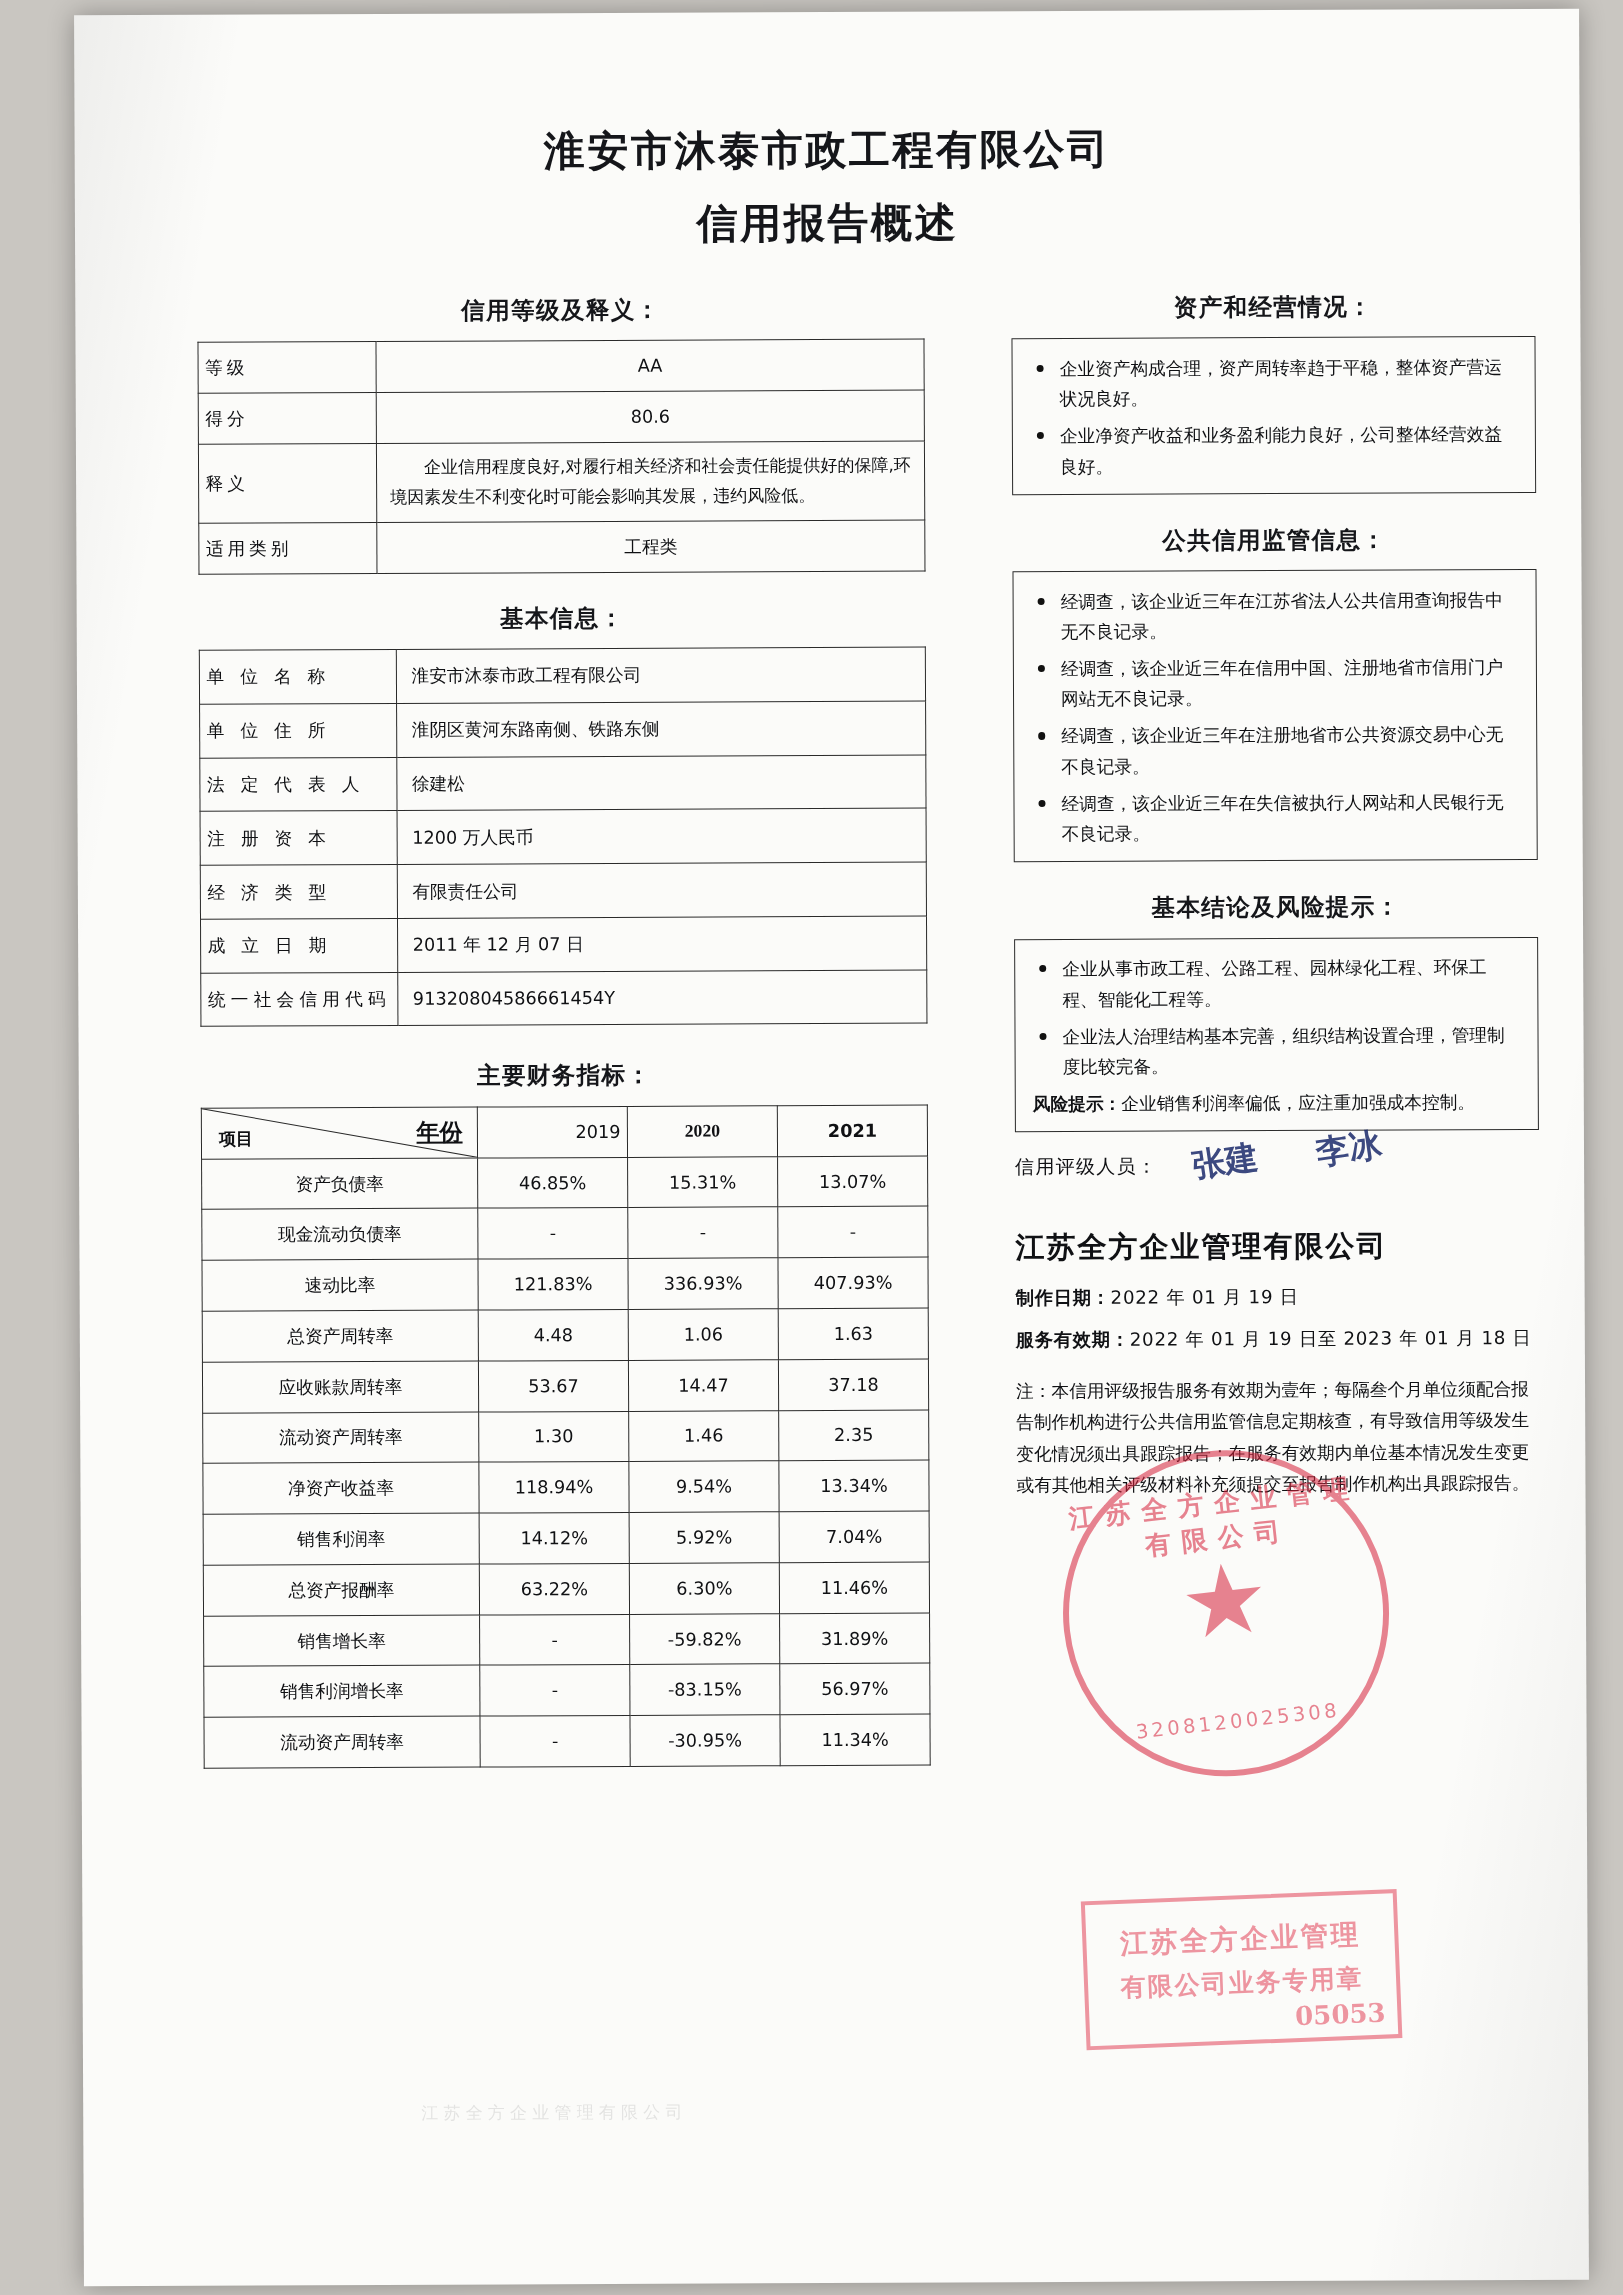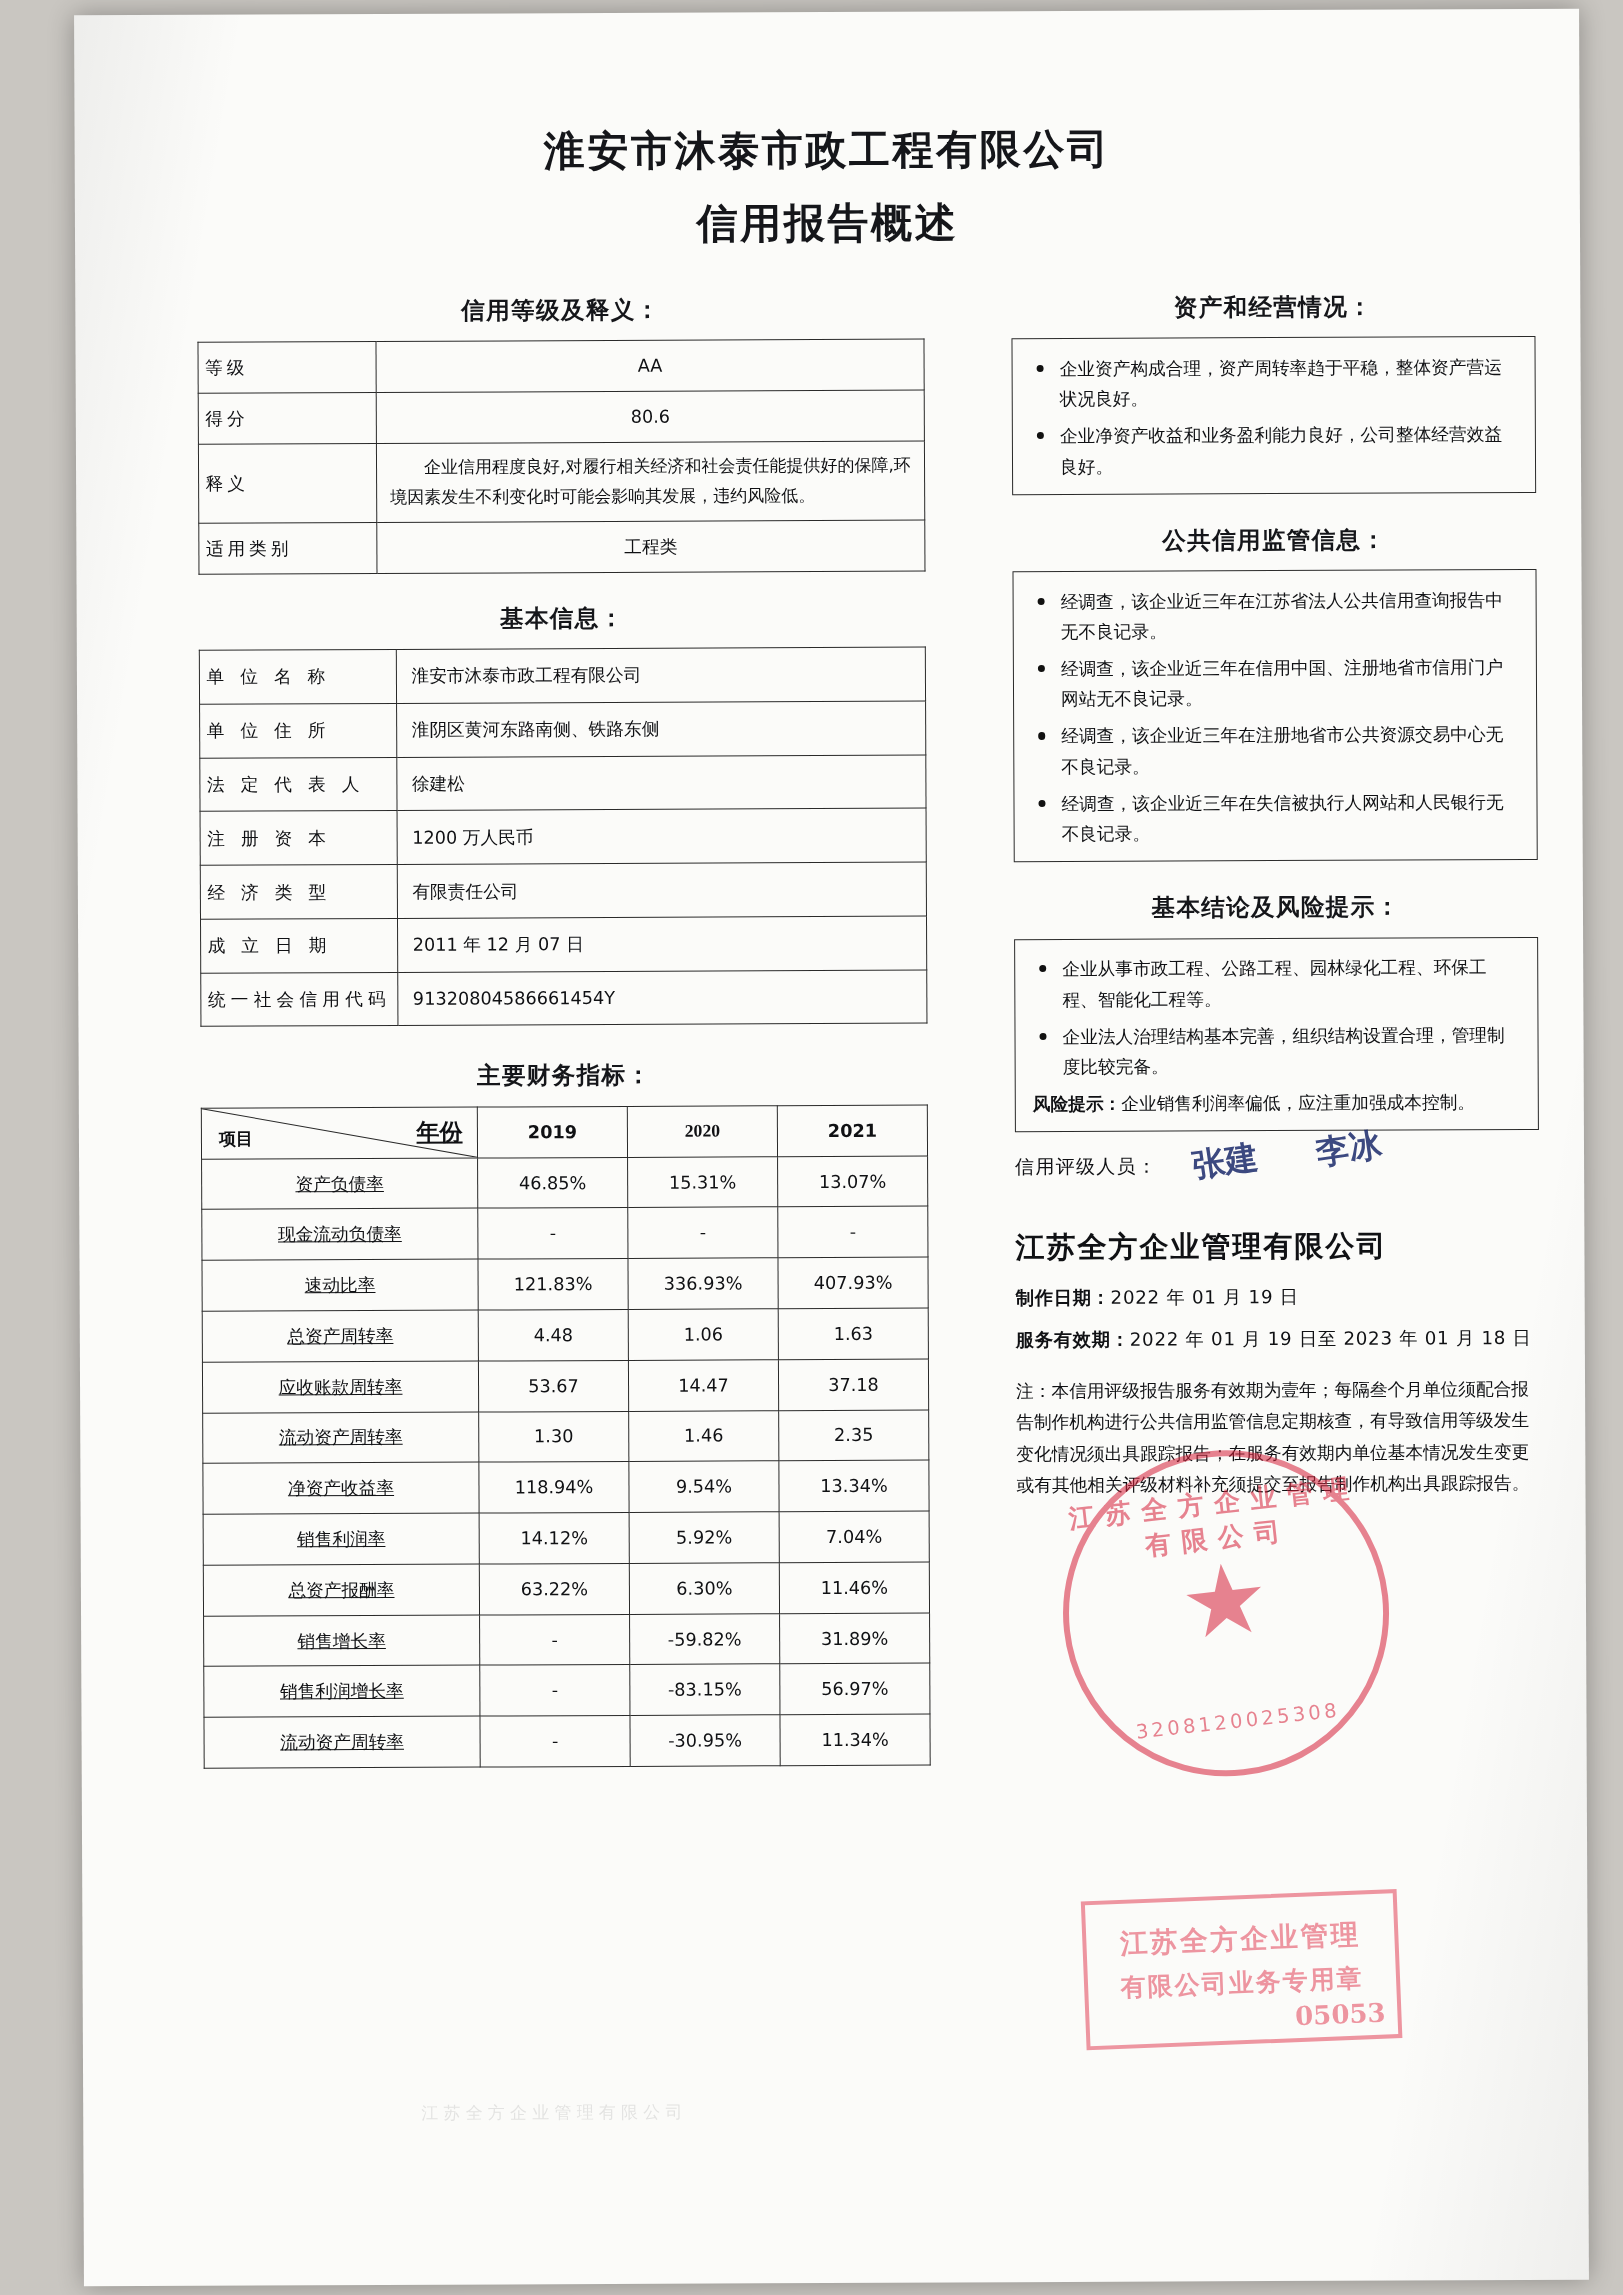--- a/index.html
+++ b/index.html
@@ -63,21 +63,21 @@
   #grade-table td{height:34px;}
   #grade-table .explain{line-height:1.75;padding:9.2px 13px;text-indent:2em;font-size:17px;}
 
   
   #basic-table td{height:37px;}
   #basic-table .lab{letter-spacing:5.2px;}
 
   
   #fin-table{margin-top:6.5px;}
   #fin-table td{height:34px;text-align:center;font-size:17.7px;}
-  #fin-table td.item{width:262px;text-decoration:underline;}
+  #fin-table td.item{width:262px;}
   .corner{
     position:relative;height:79px;width:262px;padding:0!important;
   }
   .corner .diag{
     position:absolute;left:0;top:0;width:100%;height:100%;
   }
   .corner .y{position:absolute;right:14.4px;top:9.2px;font-size:23px;font-weight:bold;text-decoration:underline;}
   .corner .x{position:absolute;left:17px;bottom:7.9px;font-size:17px;font-weight:bold;}
 
   
@@ -239,21 +239,21 @@
       <table id="fin-table">
         <tbody>
           <tr>
             <td class="corner">
               <svg class="diag" viewBox="0 0 400 120" preserveAspectRatio="none">
                 <line x1="0" y1="0" x2="400" y2="120" stroke="#2a2a2a" stroke-width="2.5"></line>
               </svg>
               <span class="y">年份</span>
               <span class="x">项目</span>
             </td>
-            <td class="ctr" style="font-weight:bold;">2019</td>
+            <td class="ctr" style="font-weight:normal;text-align:right;">2019</td>
             <td class="ctr" style="font-weight:bold;font-family:Liberation Serif, serif;">2020</td>
             <td class="ctr" style="font-weight:bold;">2021</td>
           </tr>
         </tbody>
         <tbody id="fin-rows">
             <tr>
               <td class="item">资产负债率</td>
               <td>46.85%</td>
               <td>15.31%</td>
               <td>13.07%</td>

